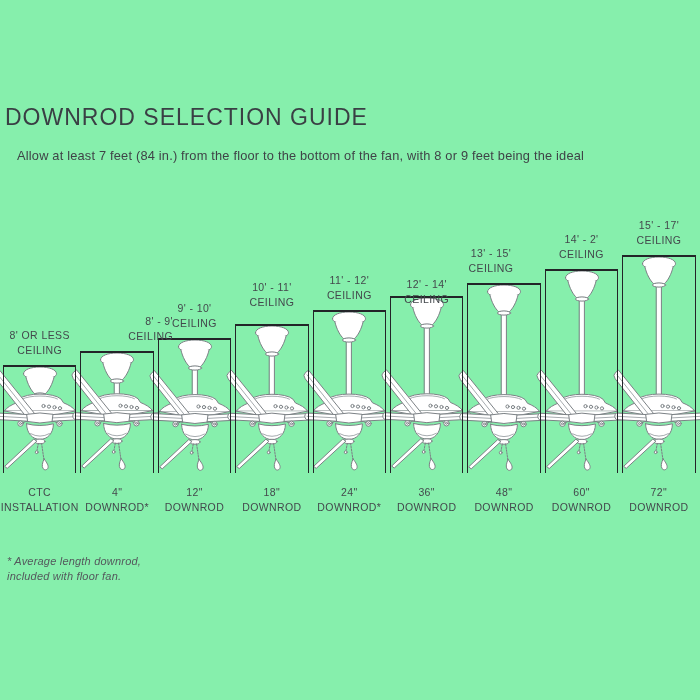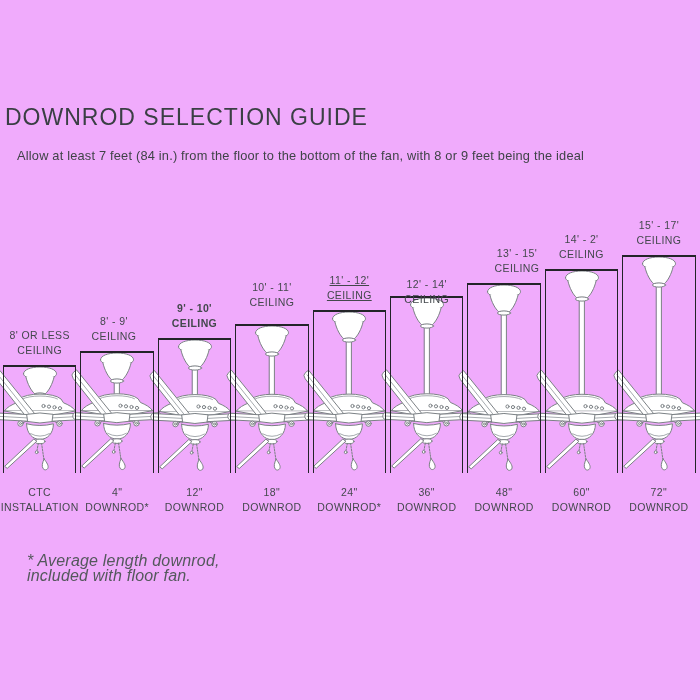--- a/index.html
+++ b/index.html
@@ -1,28 +1,28 @@
 <!DOCTYPE html>
 <html style="--border: #232428; --line: #7b8185; --line-light: #a6abaf;"><head>
 <meta charset="utf-8">
 <style>
   html,body{margin:0;padding:0;background:#fff;}
   body{width:700px;height:700px;position:relative;font-family:"Liberation Sans",sans-serif;color:#3f4347;}
-  #stage{position:absolute;inset:0;width:700px;height:700px;background:#f0abfc;overflow:hidden;}
+  #stage{position:absolute;inset:0;width:700px;height:700px;background:#86efac;overflow:hidden;}
   .title{position:absolute;left:5px;top:104px;margin:0;font-size:23px;font-weight:400;letter-spacing:1px;color:#3a3f44;white-space:nowrap;}
   .desc{position:absolute;left:17px;top:146px;font-size:12.8px;line-height:20.5px;letter-spacing:.2px;color:#3f4347;}
   .descline{display:block;white-space:nowrap;}
   #diagram,.layer{position:absolute;inset:0;}
   .clabel{position:absolute;text-align:center;font-size:10.5px;letter-spacing:.4px;line-height:15px;white-space:nowrap;color:#43484c;}
   .dlabel{position:absolute;text-align:center;font-size:10.5px;letter-spacing:.4px;line-height:14.5px;white-space:nowrap;color:#43484c;}
   .clabel span,.dlabel span{display:block;}
   .box{position:absolute;box-sizing:border-box;border:1.5px solid var(--border,#232428);border-top-width:2.5px;border-bottom:none;background:transparent;}
   .fanwrap{position:absolute;}
   .fanwrap svg{display:block;overflow:visible;}
-  .footnote{position:absolute;left:7px;top:554px;font-style:italic;font-size:16px;line-height:14.5px;letter-spacing:.2px;color:#54585c;margin-left:20px;}
+  .footnote{position:absolute;left:7px;top:554px;font-style:italic;font-size:11px;line-height:14.5px;letter-spacing:.2px;color:#54585c;}
   .fline{display:block;white-space:nowrap;}
 </style>
 </head>
 <body style="background: rgb(255, 255, 255); color: rgb(63, 67, 71);">
 
 <div id="stage">
 
   <h1 class="title">DOWNROD SELECTION GUIDE</h1>
 
   <div class="desc">
@@ -441,61 +441,61 @@
       </div>
     <div id="labels-layer" class="layer">
         <div class="clabel" style="left: -8.3px; top: 328px; width: 96px;">
           <span>8' OR LESS</span>
           <span>CEILING</span>
         </div>
         <div class="dlabel" style="left: -8.3px; top: 485px; width: 96px;">
           <span>CTC</span>
           <span>INSTALLATION</span>
         </div>
-        <div class="clabel" style="left: 66px; top: 314.3px; width: 96px;">
+        <div class="clabel" style="left: 77px; top: 314.3px; width: 96px; text-align: right;">
           <span>8' - 9'</span>
           <span>CEILING</span>
         </div>
         <div class="dlabel" style="left: 69.1px; top: 485px; width: 96px;">
           <span>4"</span>
           <span>DOWNROD*</span>
         </div>
-        <div class="clabel" style="left: 146.5px; top: 300.5px; width: 96px; font-weight: bold;">
+        <div class="clabel" style="left: 146.5px; top: 300.5px; width: 96px;">
           <span>9' - 10'</span>
           <span>CEILING</span>
         </div>
         <div class="dlabel" style="left: 146.5px; top: 485px; width: 96px;">
           <span>12"</span>
           <span>DOWNROD</span>
         </div>
         <div class="clabel" style="left: 223.9px; top: 280px; width: 96px;">
           <span>10' - 11'</span>
           <span>CEILING</span>
         </div>
         <div class="dlabel" style="left: 223.9px; top: 485px; width: 96px;">
           <span>18"</span>
           <span>DOWNROD</span>
         </div>
-        <div class="clabel" style="left: 301.3px; top: 273px; width: 96px; text-decoration: underline;">
+        <div class="clabel" style="left: 301.3px; top: 273px; width: 96px;">
           <span>11' - 12'</span>
           <span>CEILING</span>
         </div>
         <div class="dlabel" style="left: 301.3px; top: 485px; width: 96px;">
           <span>24"</span>
           <span>DOWNROD*</span>
         </div>
         <div class="clabel" style="left: 378.7px; top: 277px; width: 96px;">
           <span>12' - 14'</span>
           <span>CEILING</span>
         </div>
         <div class="dlabel" style="left: 378.7px; top: 485px; width: 96px;">
           <span>36"</span>
           <span>DOWNROD</span>
         </div>
-        <div class="clabel" style="left: 469px; top: 245.5px; width: 96px;">
+        <div class="clabel" style="left: 443px; top: 245.5px; width: 96px;">
           <span>13' - 15'</span>
           <span>CEILING</span>
         </div>
         <div class="dlabel" style="left: 456.1px; top: 485px; width: 96px;">
           <span>48"</span>
           <span>DOWNROD</span>
         </div>
         <div class="clabel" style="left: 533.5px; top: 231.8px; width: 96px;">
           <span>14' - 2'</span>
           <span>CEILING</span>

